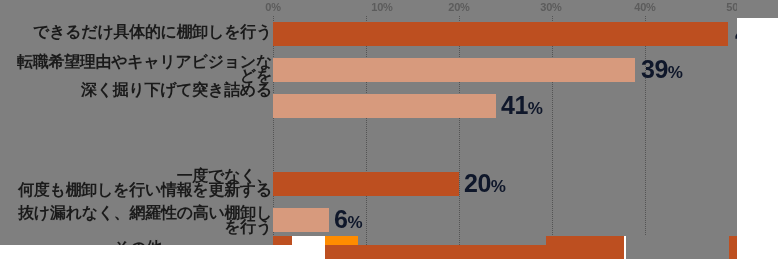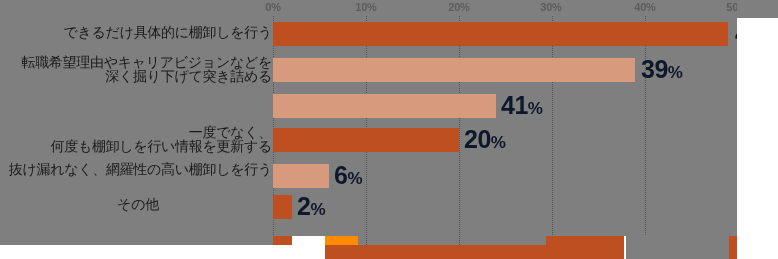--- a/index.html
+++ b/index.html
@@ -33,22 +33,22 @@
     border-left:1px dotted #545454;
   }
   
   #rows{position:absolute;left:0;top:16px;width:778px;height:243px;}
   .row{position:relative;width:778px;}
   .row-label{
     position:absolute;right:506px;   
     top:0;width:268px;
     text-align:right;
     color:#1a1a1a;
-    font-size:14px;
-    font-weight:normal;
+    font-size:16px;
+    font-weight:bold;
     line-height:14px;
     letter-spacing:-0.3px;
     white-space:pre-line;
   }
   .bar{
     position:absolute;left:273px;top:0;height:24px;
   }
   .bar.dark{background:#bd4f20;}
   .bar.light{background:#d79a7d;}
   .value{
@@ -65,21 +65,21 @@
   #clip-artifacts{position:absolute;left:0;top:0;width:778px;height:259px;pointer-events:none;}
   .white-patch{position:absolute;background:#ffffff;}
 </style>
 </head>
 <body>
 
 <div id="chart-root">
 
   <div id="axis">
     <span class="tick-label" style="left:273px;">0%</span>
-    <span class="tick-label" style="left:366px;">10%</span>
+    <span class="tick-label" style="left:382px;">10%</span>
     <span class="tick-label" style="left:459px;">20%</span>
     <span class="tick-label" style="left:531px;margin-left:20px;">30%</span>
     <span class="tick-label" style="left:645px;">40%</span>
     <span class="tick-label" style="left:737px;">50%</span>
   </div>
 
   <div class="gridline" style="left:273px;"></div>
   <div class="gridline" style="left:366px;"></div>
   <div class="gridline" style="left:459px;"></div>
   <div class="gridline" style="left:552px;"></div>
@@ -106,21 +106,21 @@
     </div>
 
 
     <div class="row" style="height:33px;">
       <div class="bar light" style="top:6px;width:223px;"></div>
       <div class="value" style="left:501px;top:3px;">
         <span>41</span><span class="pct">%</span>
       </div>
     </div>
 
-    <div class="row" style="height:37px;">
+    <div class="row" style="height:37px;margin-top:44px;">
       <div class="row-label" style="top:4px;">一度でなく、
 何度も棚卸しを行い情報を更新する</div>
       <div class="bar dark" style="top:7px;width:186px;"></div>
       <div class="value" style="left:464px;top:4px;">
         <span>20</span><span class="pct">%</span>
       </div>
     </div>
 
     <div class="row" style="height:33px;">
       <div class="row-label" style="top:4px;">抜け漏れなく、網羅性の高い棚卸しを行う</div>

